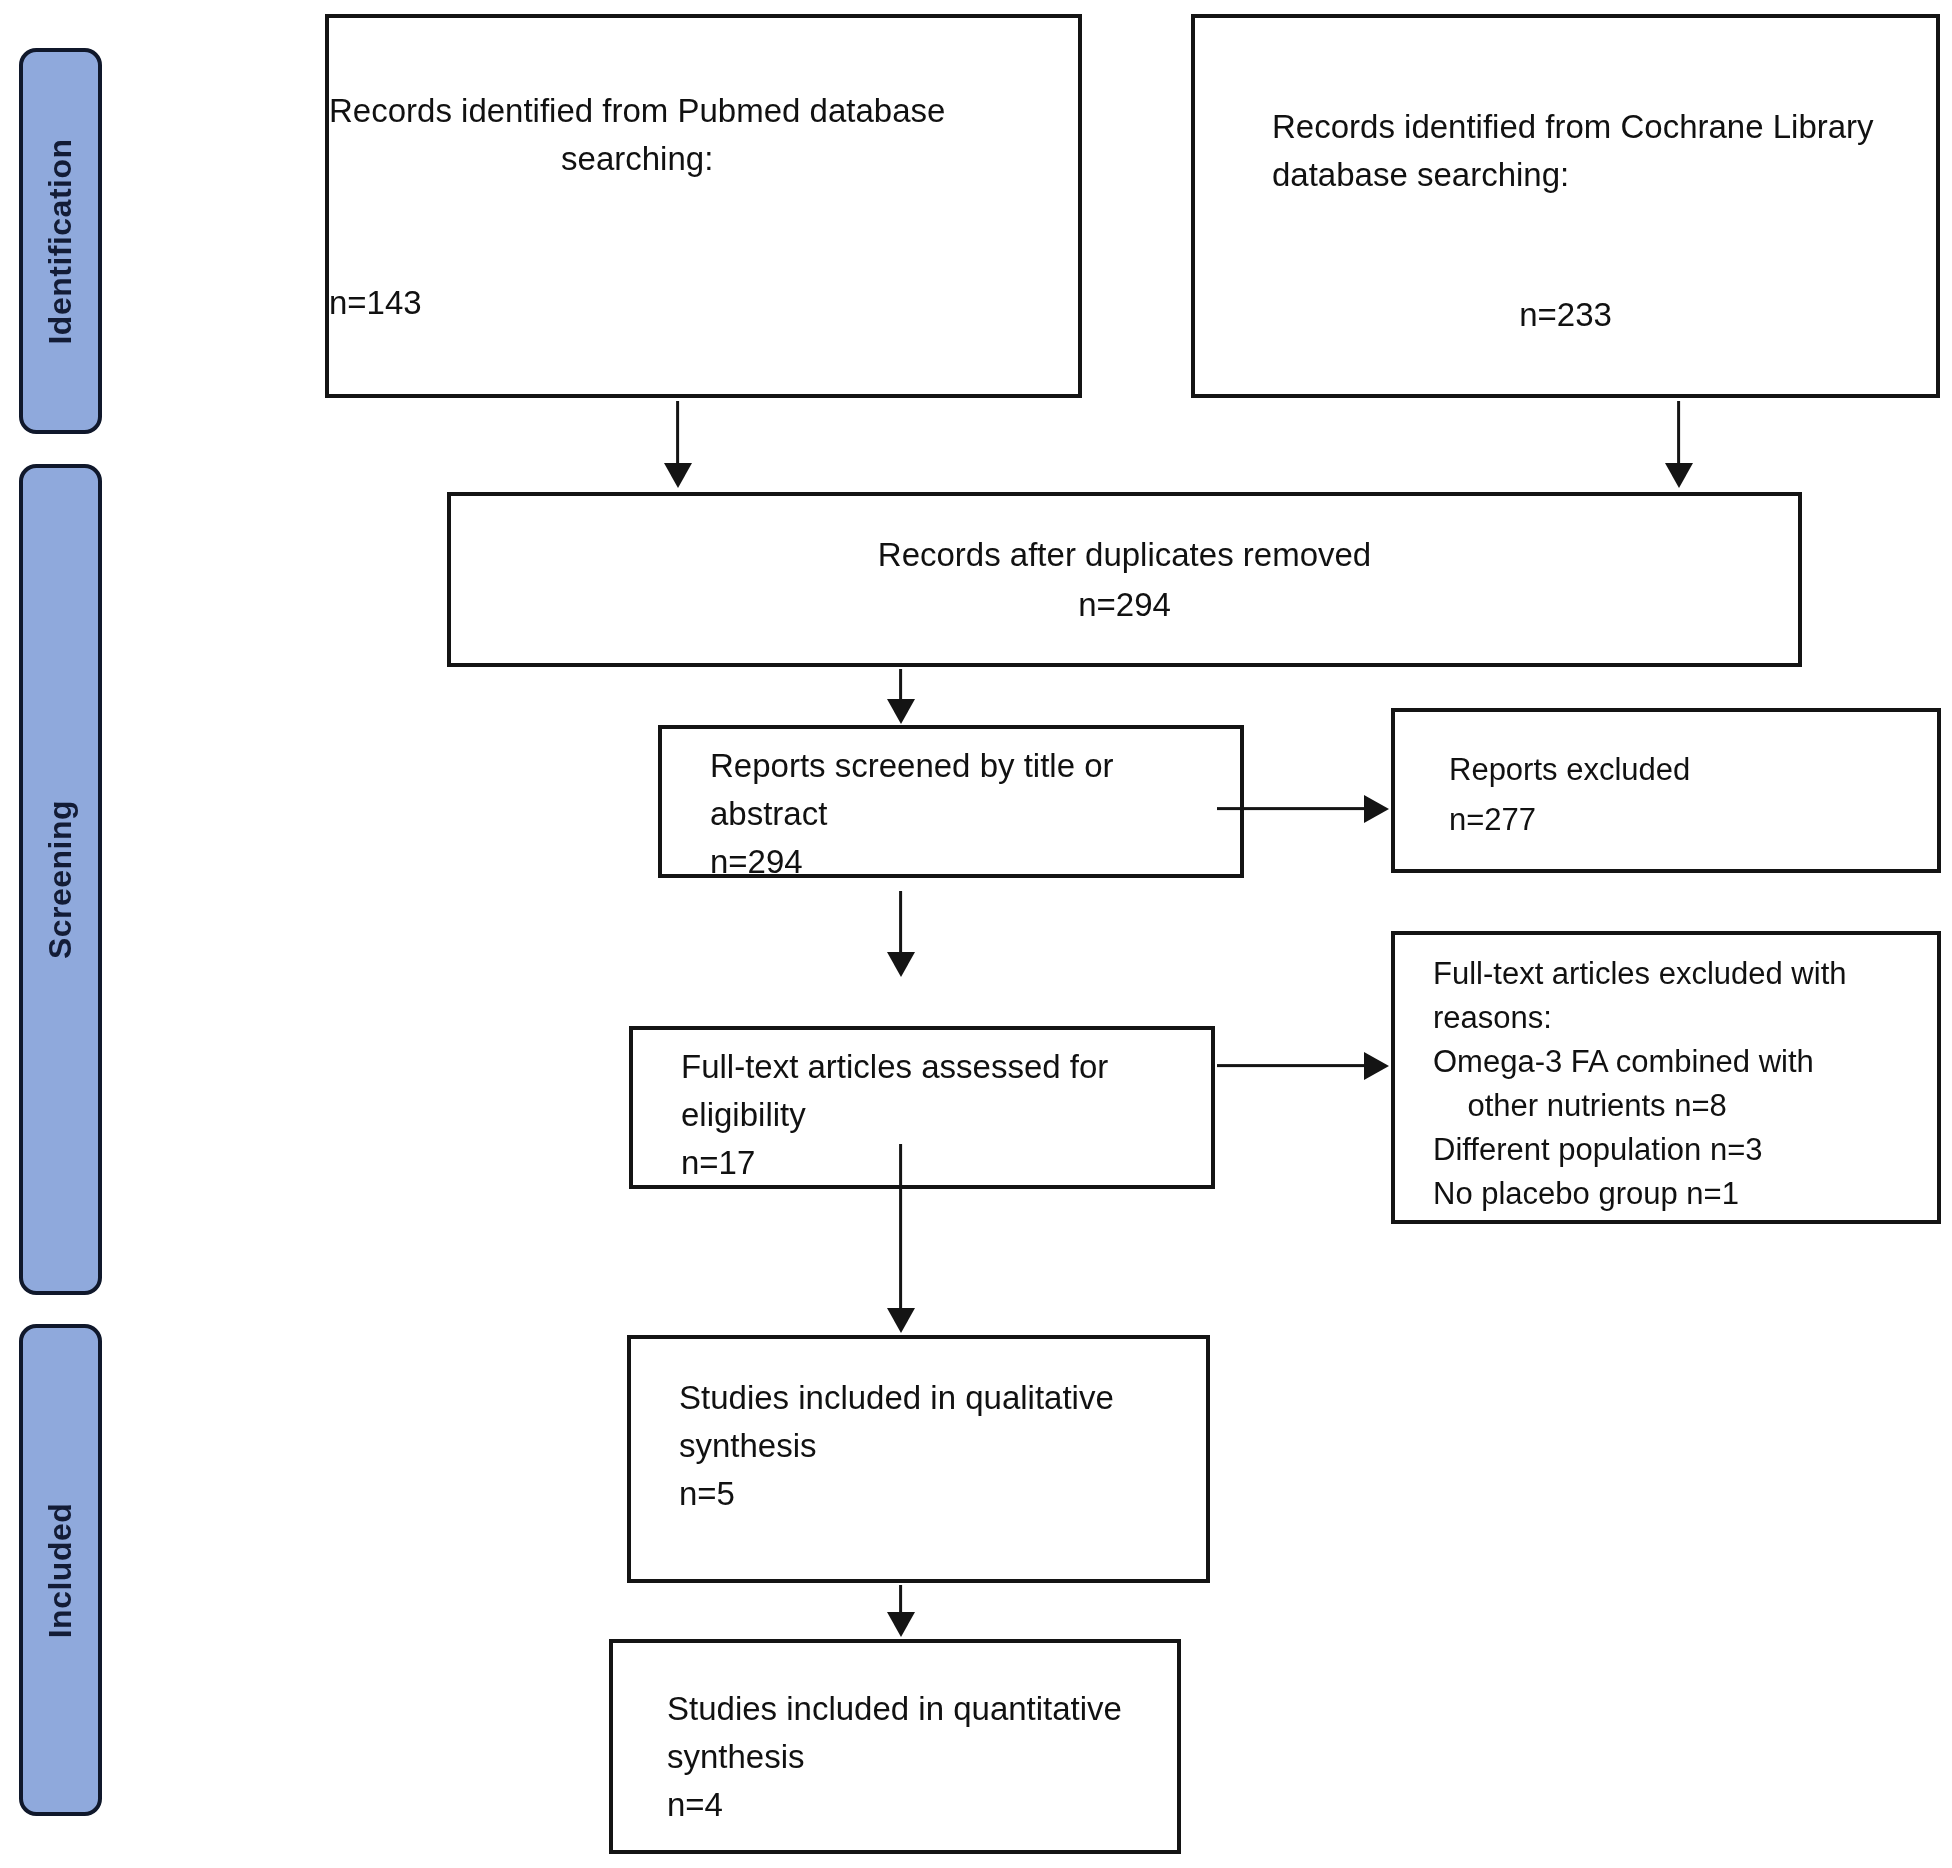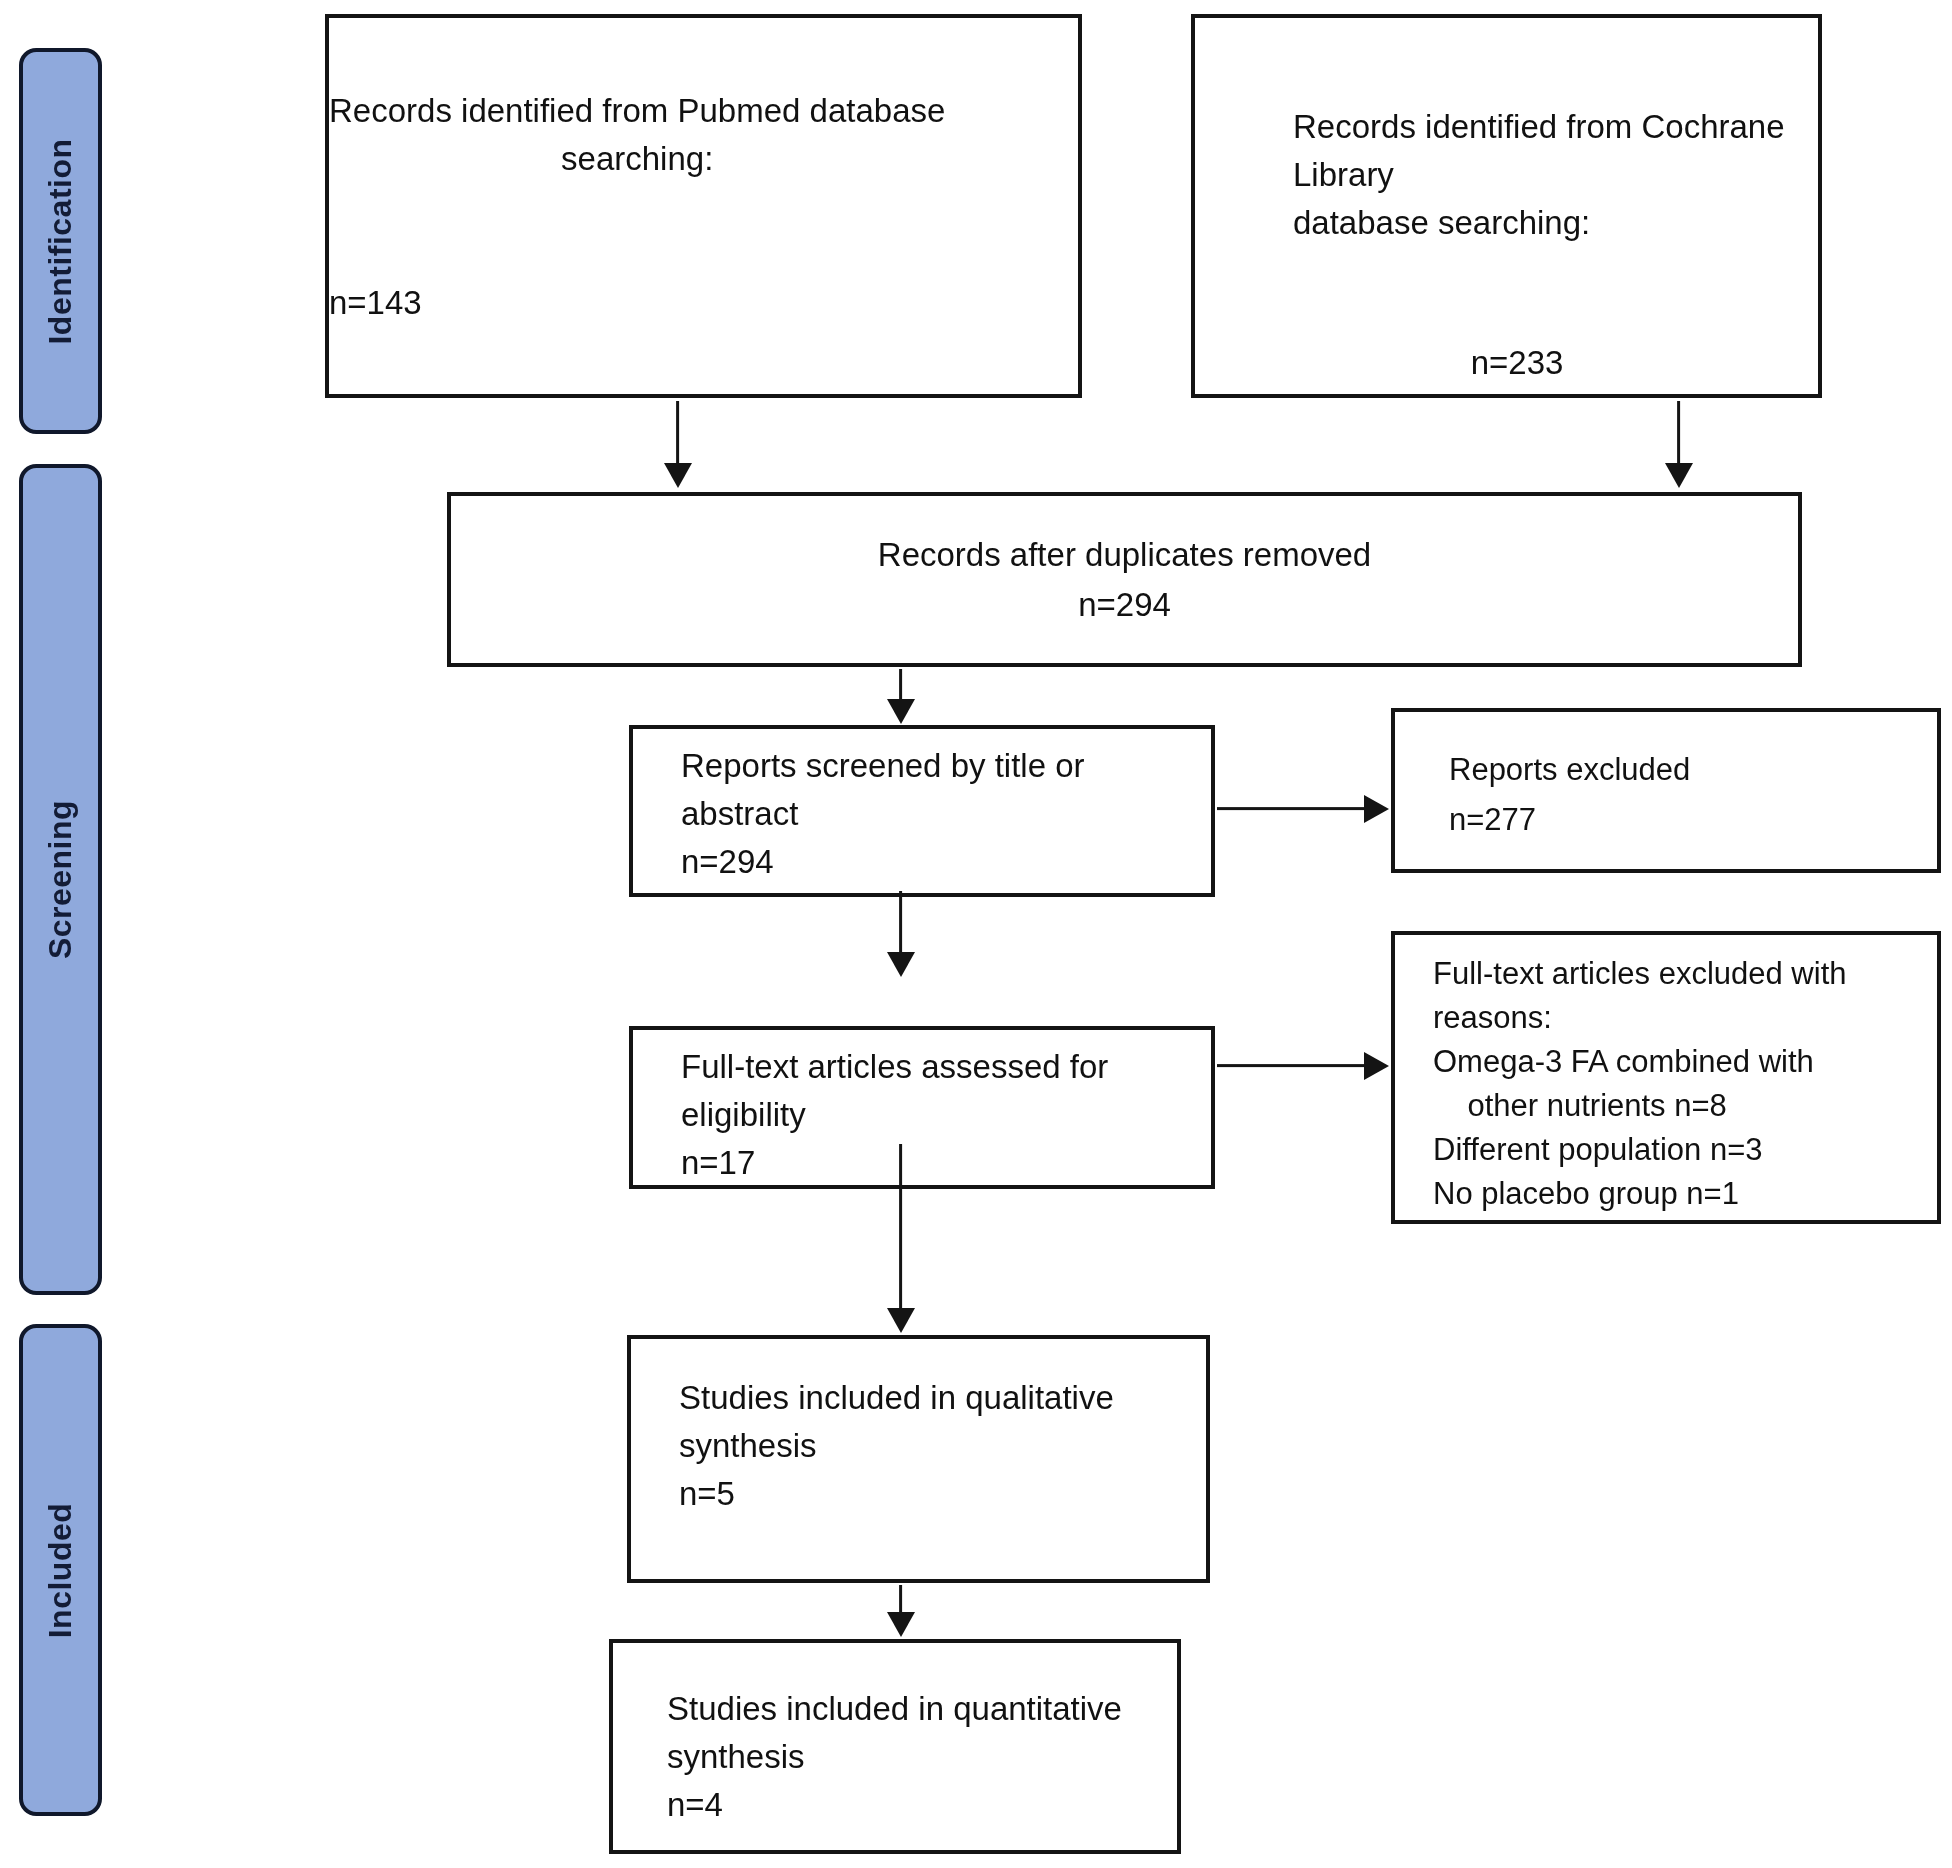--- a/index.html
+++ b/index.html
@@ -43,30 +43,30 @@
     border:4.8px solid var(--box-border);
     box-sizing:border-box;
   }
   .txt{white-space:pre-wrap;font-size:33px;line-height:48px;color:#111;}
 
   .box-pubmed{left:325px;top:14.4px;width:757px;height:384px;
     display:flex;flex-direction:column;align-items:flex-start;padding-top:69px;}
   .box-pubmed .title{text-align:center;}
   .box-pubmed .count{text-align:center;margin-top:96px;}
 
-  .box-cochrane{left:1191px;top:14.4px;width:631px;height:384px;
-    display:flex;flex-direction:column;padding-top:85px;padding-left:21px;}
+  .box-cochrane{left:1191px;top:14.4px;width:749px;height:384px;
+    display:flex;flex-direction:column;padding-top:85px;}
   .box-cochrane .title{text-align:left;padding-left:77px;}
   .box-cochrane .count{text-align:center;margin-top:92px;}
 
   .box-duplicates{left:447px;top:492px;width:1355px;height:175px;
     display:flex;align-items:center;justify-content:center;}
   .box-duplicates .txt{text-align:center;line-height:50px;}
 
-  .box-screened{left:629px;top:725px;width:586px;height:172px;padding:13.4px 9.6px 0 48px;}
+  .box-screened{left:658px;top:725px;width:586px;height:153px;padding:13.4px 9.6px 0 48px;}
   .box-excluded{left:1391px;top:708px;width:550px;height:165px;padding:33px 9.6px 0 54px;}
   .box-excluded .txt{font-size:31px;line-height:50px;}
   .box-fulltext{left:629px;top:1026px;width:586px;height:163px;padding:13.4px 9.6px 0 48px;}
   .box-reasons{left:1391px;top:931px;width:550px;height:293px;padding:17.3px 7.7px 0 38px;}
   .box-reasons .txt{font-size:31px;line-height:44px;}
   .box-qualitative{left:627px;top:1335px;width:583px;height:248px;padding:35px 9.6px 0 48px;}
   .box-quantitative{left:609px;top:1639px;width:572px;height:215px;padding:42px 9.6px 0 54px;}
 
   
   .arrow{position:absolute;}

